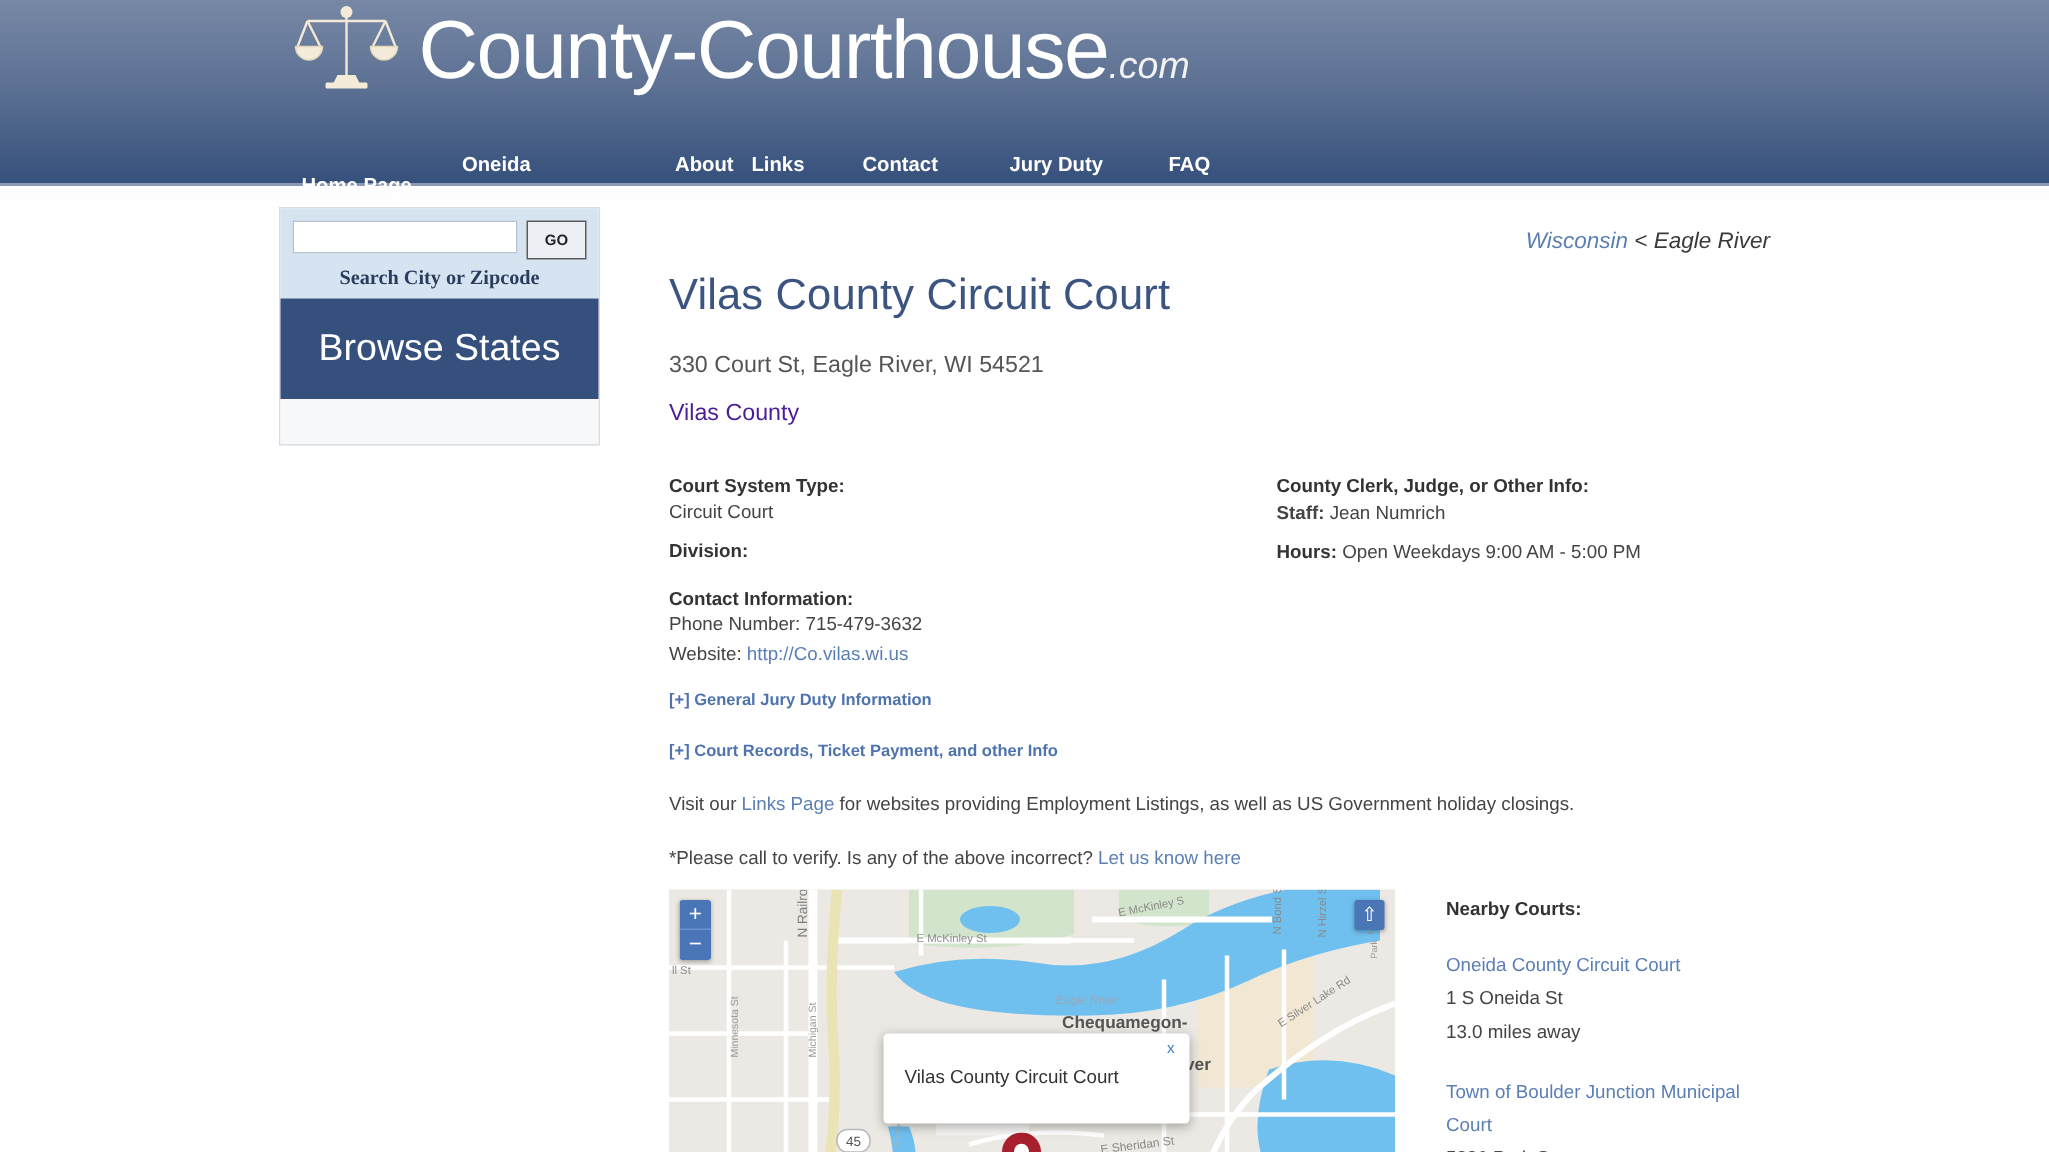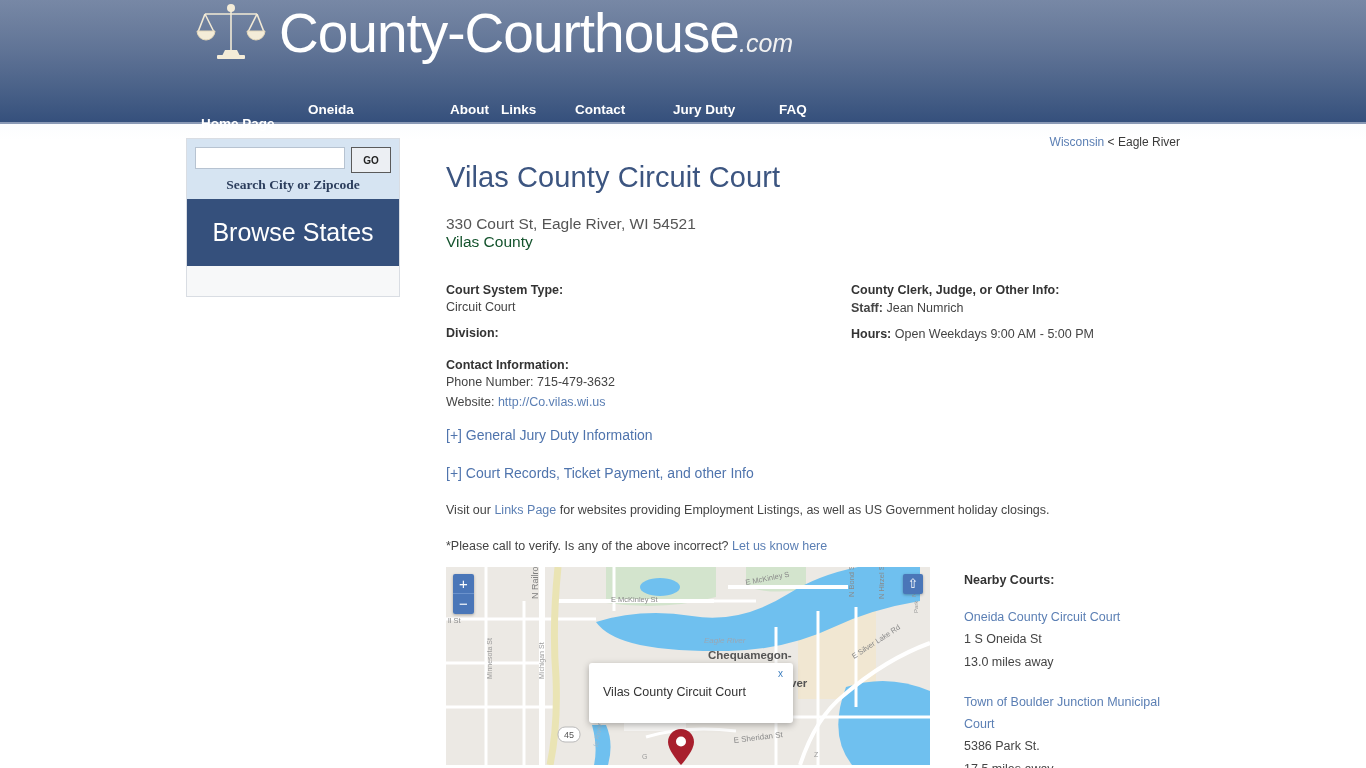--- a/index.html
+++ b/index.html
@@ -126,44 +126,46 @@
 
   
   .main {
     flex: 1 1 auto;
     padding-left: 46px;
     padding-right: 0px;
     position: relative;
   }
   .breadcrumb {
     text-align: right;
-    font-size: 12px;
+    font-size: 15px;
     color: #444;
-    padding-top: 11px;
+    padding-top: 28px;
     padding-right: 3px;
+    font-style: italic;
   }
   .breadcrumb a { color: #5b7fb4; text-decoration: none; cursor: pointer; }
   .breadcrumb .sep { color: #3a3a3a; }
 
   h1.court-title {
     font-size: 29px;
     font-weight: normal;
     color: #3c5580;
     margin: 12px 0 0 0;
     padding: 0;
     letter-spacing: 0.1px;
   }
   .address-line {
     font-size: 15.5px;
     color: #555;
     margin-top: 21px;
   }
   .county-line {
     font-size: 15.5px;
-    color: #14532d;
+    color: #4c1d95;
+    margin-top: 14px;
   }
 
   .info-grid {
     display: flex;
     margin-top: 32px;
   }
   .info-col-left { width: 405px; flex: 0 0 405px; }
   .info-col-right { flex: 1 1 auto; }
   .field-label {
     font-size: 12.5px; font-weight: bold; color: #333;
@@ -173,22 +175,22 @@
     font-size: 12.5px; color: #444;
   }
   .field-block { margin-bottom: 18px; }
   .field-block.tight { margin-bottom: 12px; }
   .kv-line { font-size: 12.5px; color: #444; margin-top: 8px; }
   .kv-line b { color: #333; }
   .link { color: #5b7fb4; text-decoration: none; cursor: pointer; }
 
   .expand-link {
     display: block;
-    font-size: 14px;
-    font-weight: normal;
+    font-size: 11px;
+    font-weight: bold;
     color: #4f74ad;
     margin-top: 0px;
     margin-bottom: 22px;
     text-decoration: none;
     cursor: pointer;
   }
   .para {
     font-size: 12.5px; color: #444; margin-bottom: 22px;
   }
 

